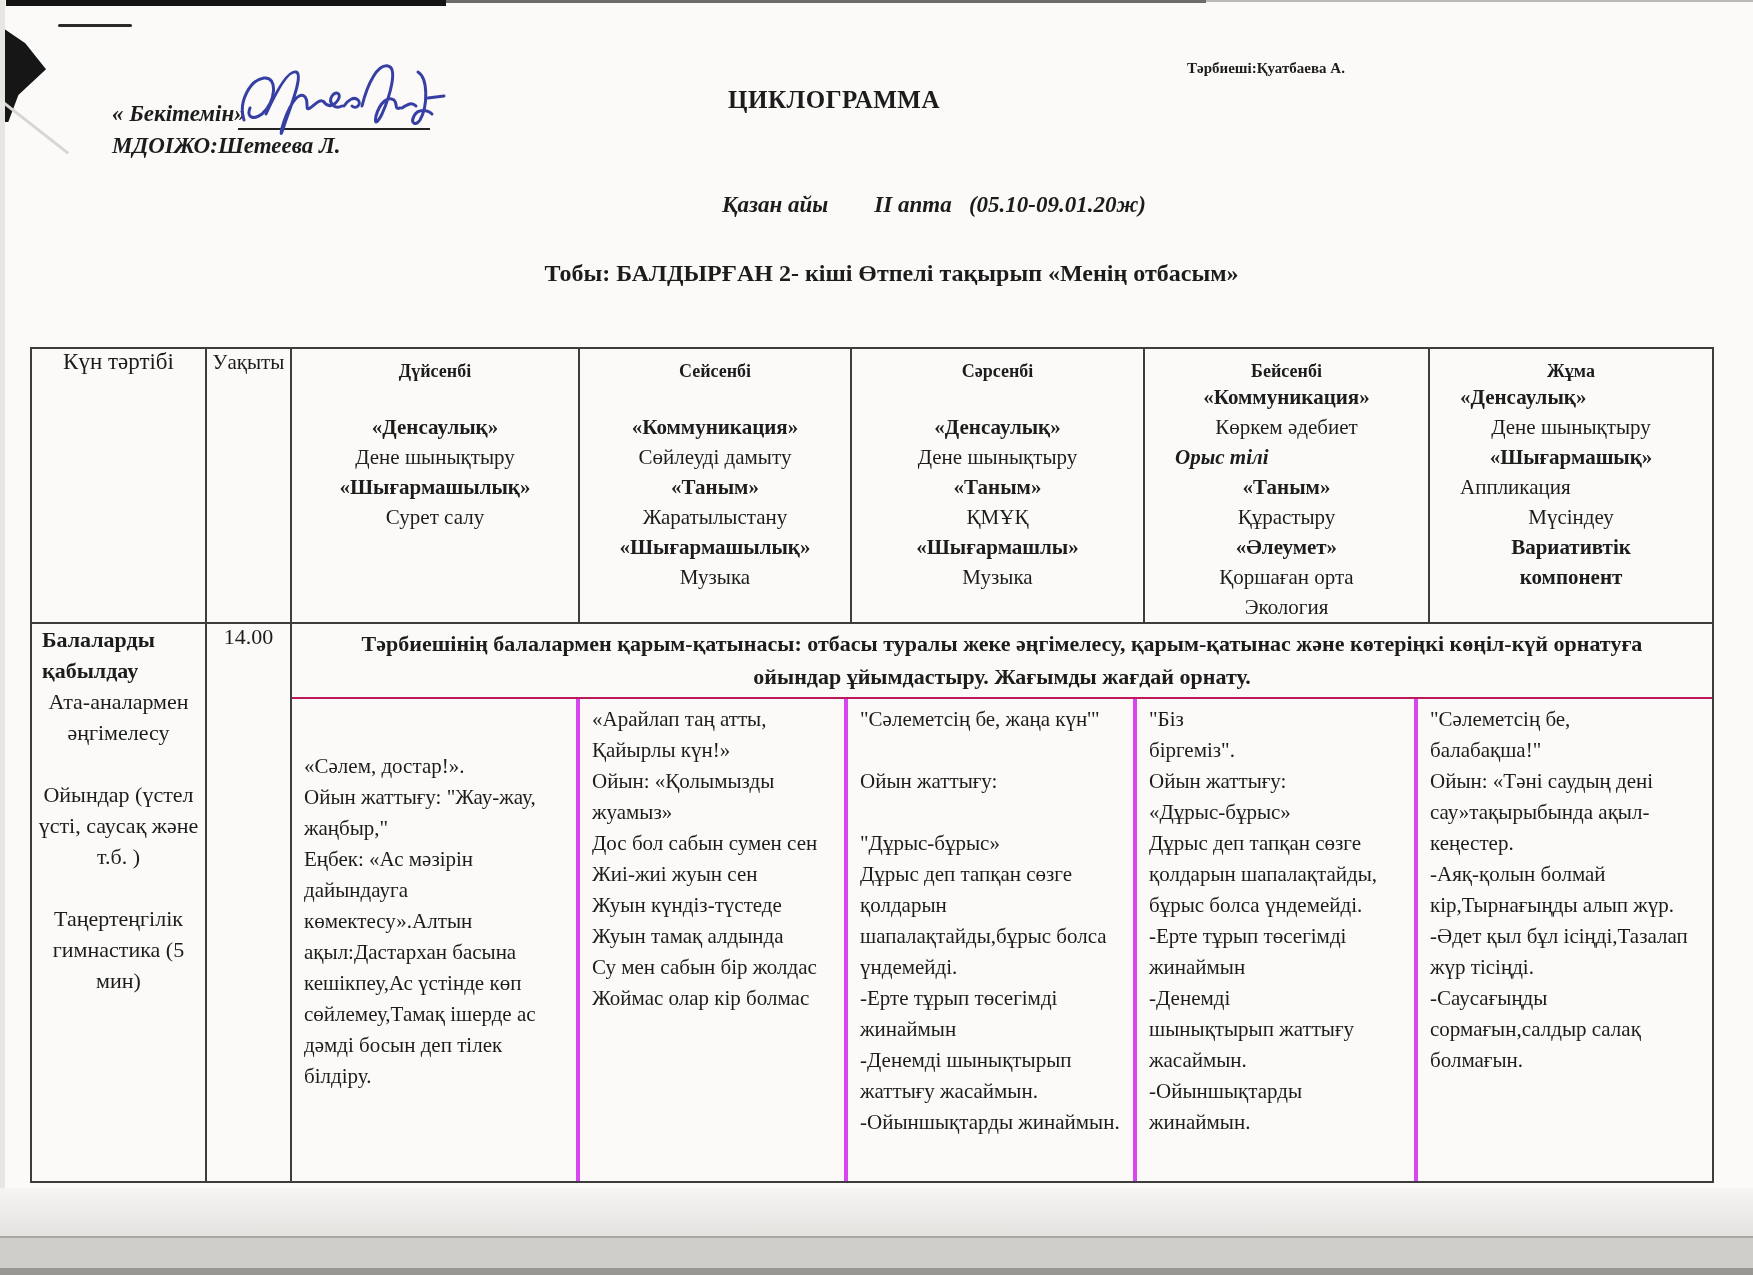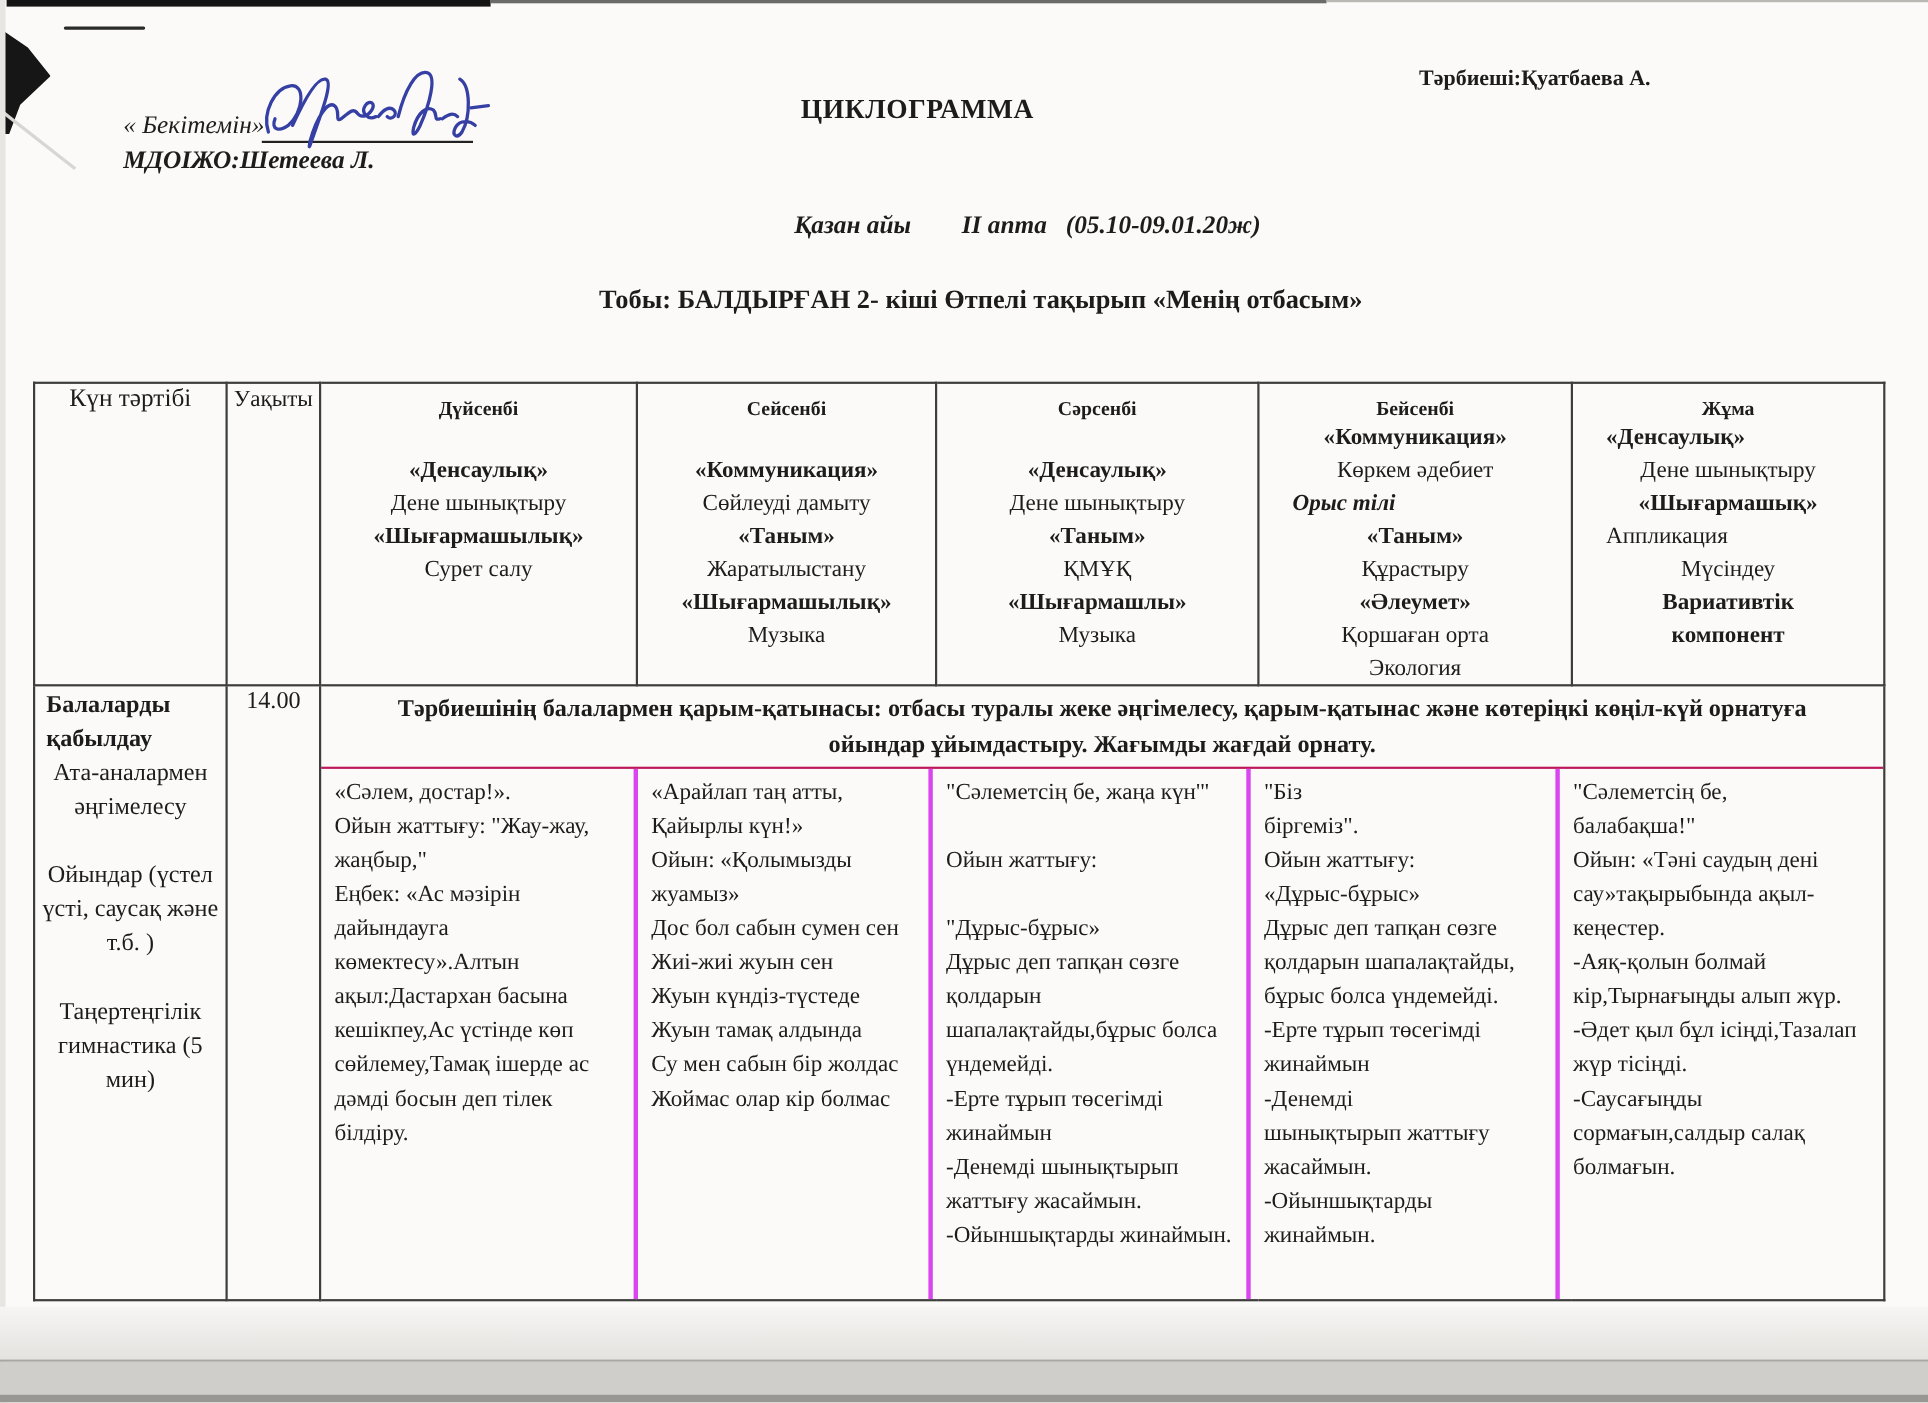--- a/index.html
+++ b/index.html
@@ -19,23 +19,23 @@
     clip-path:polygon(0 0,55% 18%,100% 45%,40% 72%,18% 100%,0 100%);}
   .art-fold{left:-30px;top:118px;width:110px;height:3px;background:#d7d6d3;transform:rotate(38deg);}
   .art-leftedge{left:0;top:0;width:5px;height:1275px;background:#e7e6e3;}
   .art-bottomfade{left:0;top:1188px;width:1753px;height:49px;background:linear-gradient(#f6f5f3,#e3e2df);}
   .art-bottomline{left:0;top:1236px;width:1753px;height:2px;background:#a8a7a4;}
   .art-bottomband{left:0;top:1238px;width:1753px;height:37px;background:#cfcecb;}
   .art-bottomedge{left:0;top:1268px;width:1753px;height:7px;background:#989794;}
 
   
   .hd{position:absolute;}
-  .t-teacher{left:1290px;top:60px;font-size:20px;font-weight:bold;}
+  .t-teacher{left:1187px;top:60px;font-size:15px;font-weight:bold;}
   .t-title{left:0;right:85px;top:86px;text-align:center;font-size:25px;font-weight:bold;letter-spacing:.5px;}
-  .t-approve{left:112px;top:101px;font-size:23px;font-weight:normal;font-style:italic;}
+  .t-approve{left:112px;top:101px;font-size:23px;font-weight:bold;font-style:italic;}
   .sig-underline{left:238px;top:96px;width:192px;height:32px;border-bottom:2px solid #222;}
   .t-org{left:112px;top:133px;font-size:23px;font-weight:bold;font-style:italic;}
   .t-period{left:115px;right:0;top:192px;text-align:center;font-size:23px;font-weight:bold;font-style:italic;white-space:pre;}
   .t-group{left:30px;right:0;top:260px;text-align:center;font-size:24px;font-weight:bold;}
   .signature{position:absolute;left:232px;top:62px;width:215px;height:80px;}
 
   
   table.main{
     position:absolute;left:30px;top:347px;width:1682px;
     border-collapse:collapse;table-layout:fixed;
@@ -61,21 +61,21 @@
   .spanstrip{
     border-bottom:2px solid #be185d;font-size:22px;font-weight:bold;
     line-height:33px;padding:3px 30px 4px 30px;text-align:center;min-height:64px;
     box-sizing:border-box;
   }
   .daygrid{display:grid;grid-template-columns:284px 268px 289px 281px 1fr;min-height:482px;}
   .daycell{
     border-left:4px solid #d946ef;text-align:left;font-size:21px;line-height:31px;
     padding:5px 6px 0 12px;white-space:pre-line;
   }
-  .daycell:first-child{border-left:none;}
+  .daycell:first-child{border-left:none;margin-top:47px;}
 </style>
 </head>
 <body>
 
 <div class="art art-topline"></div>
 <div class="art art-topline2"></div>
 <div class="art art-topline3"></div>
 <div class="art art-shortline"></div>
 <div class="art art-corner"></div>
 <div class="art art-fold"></div>

